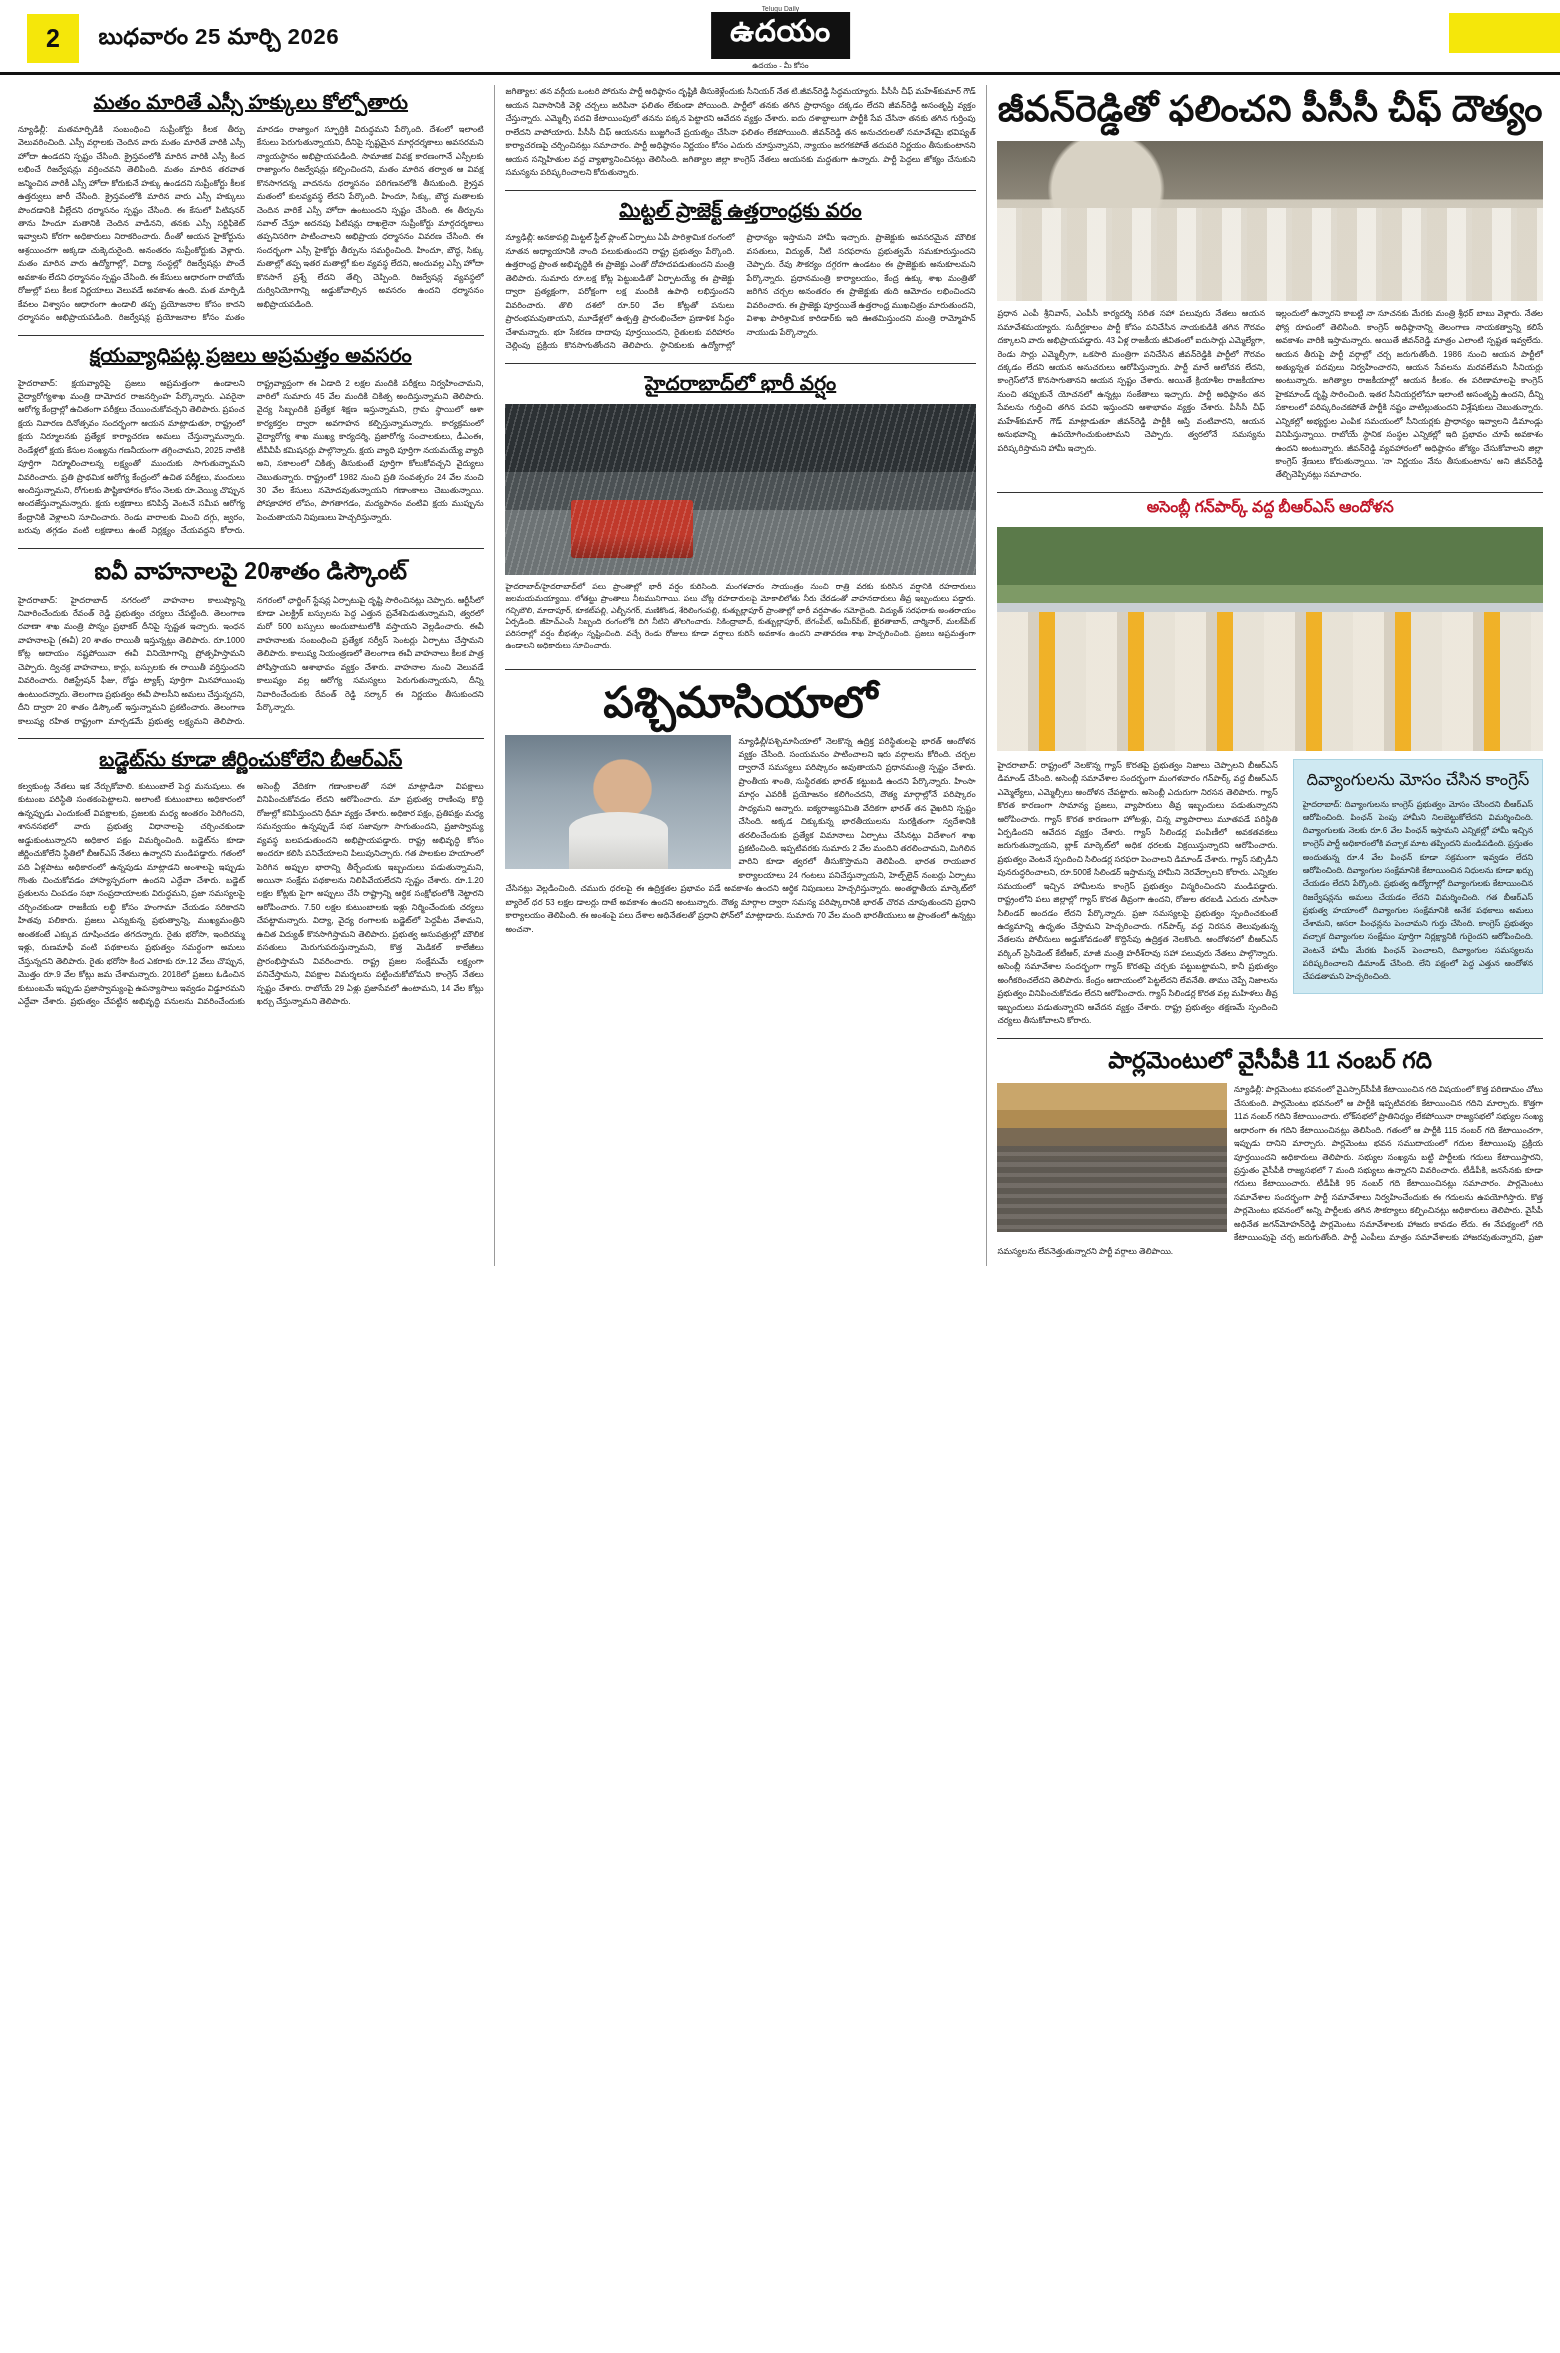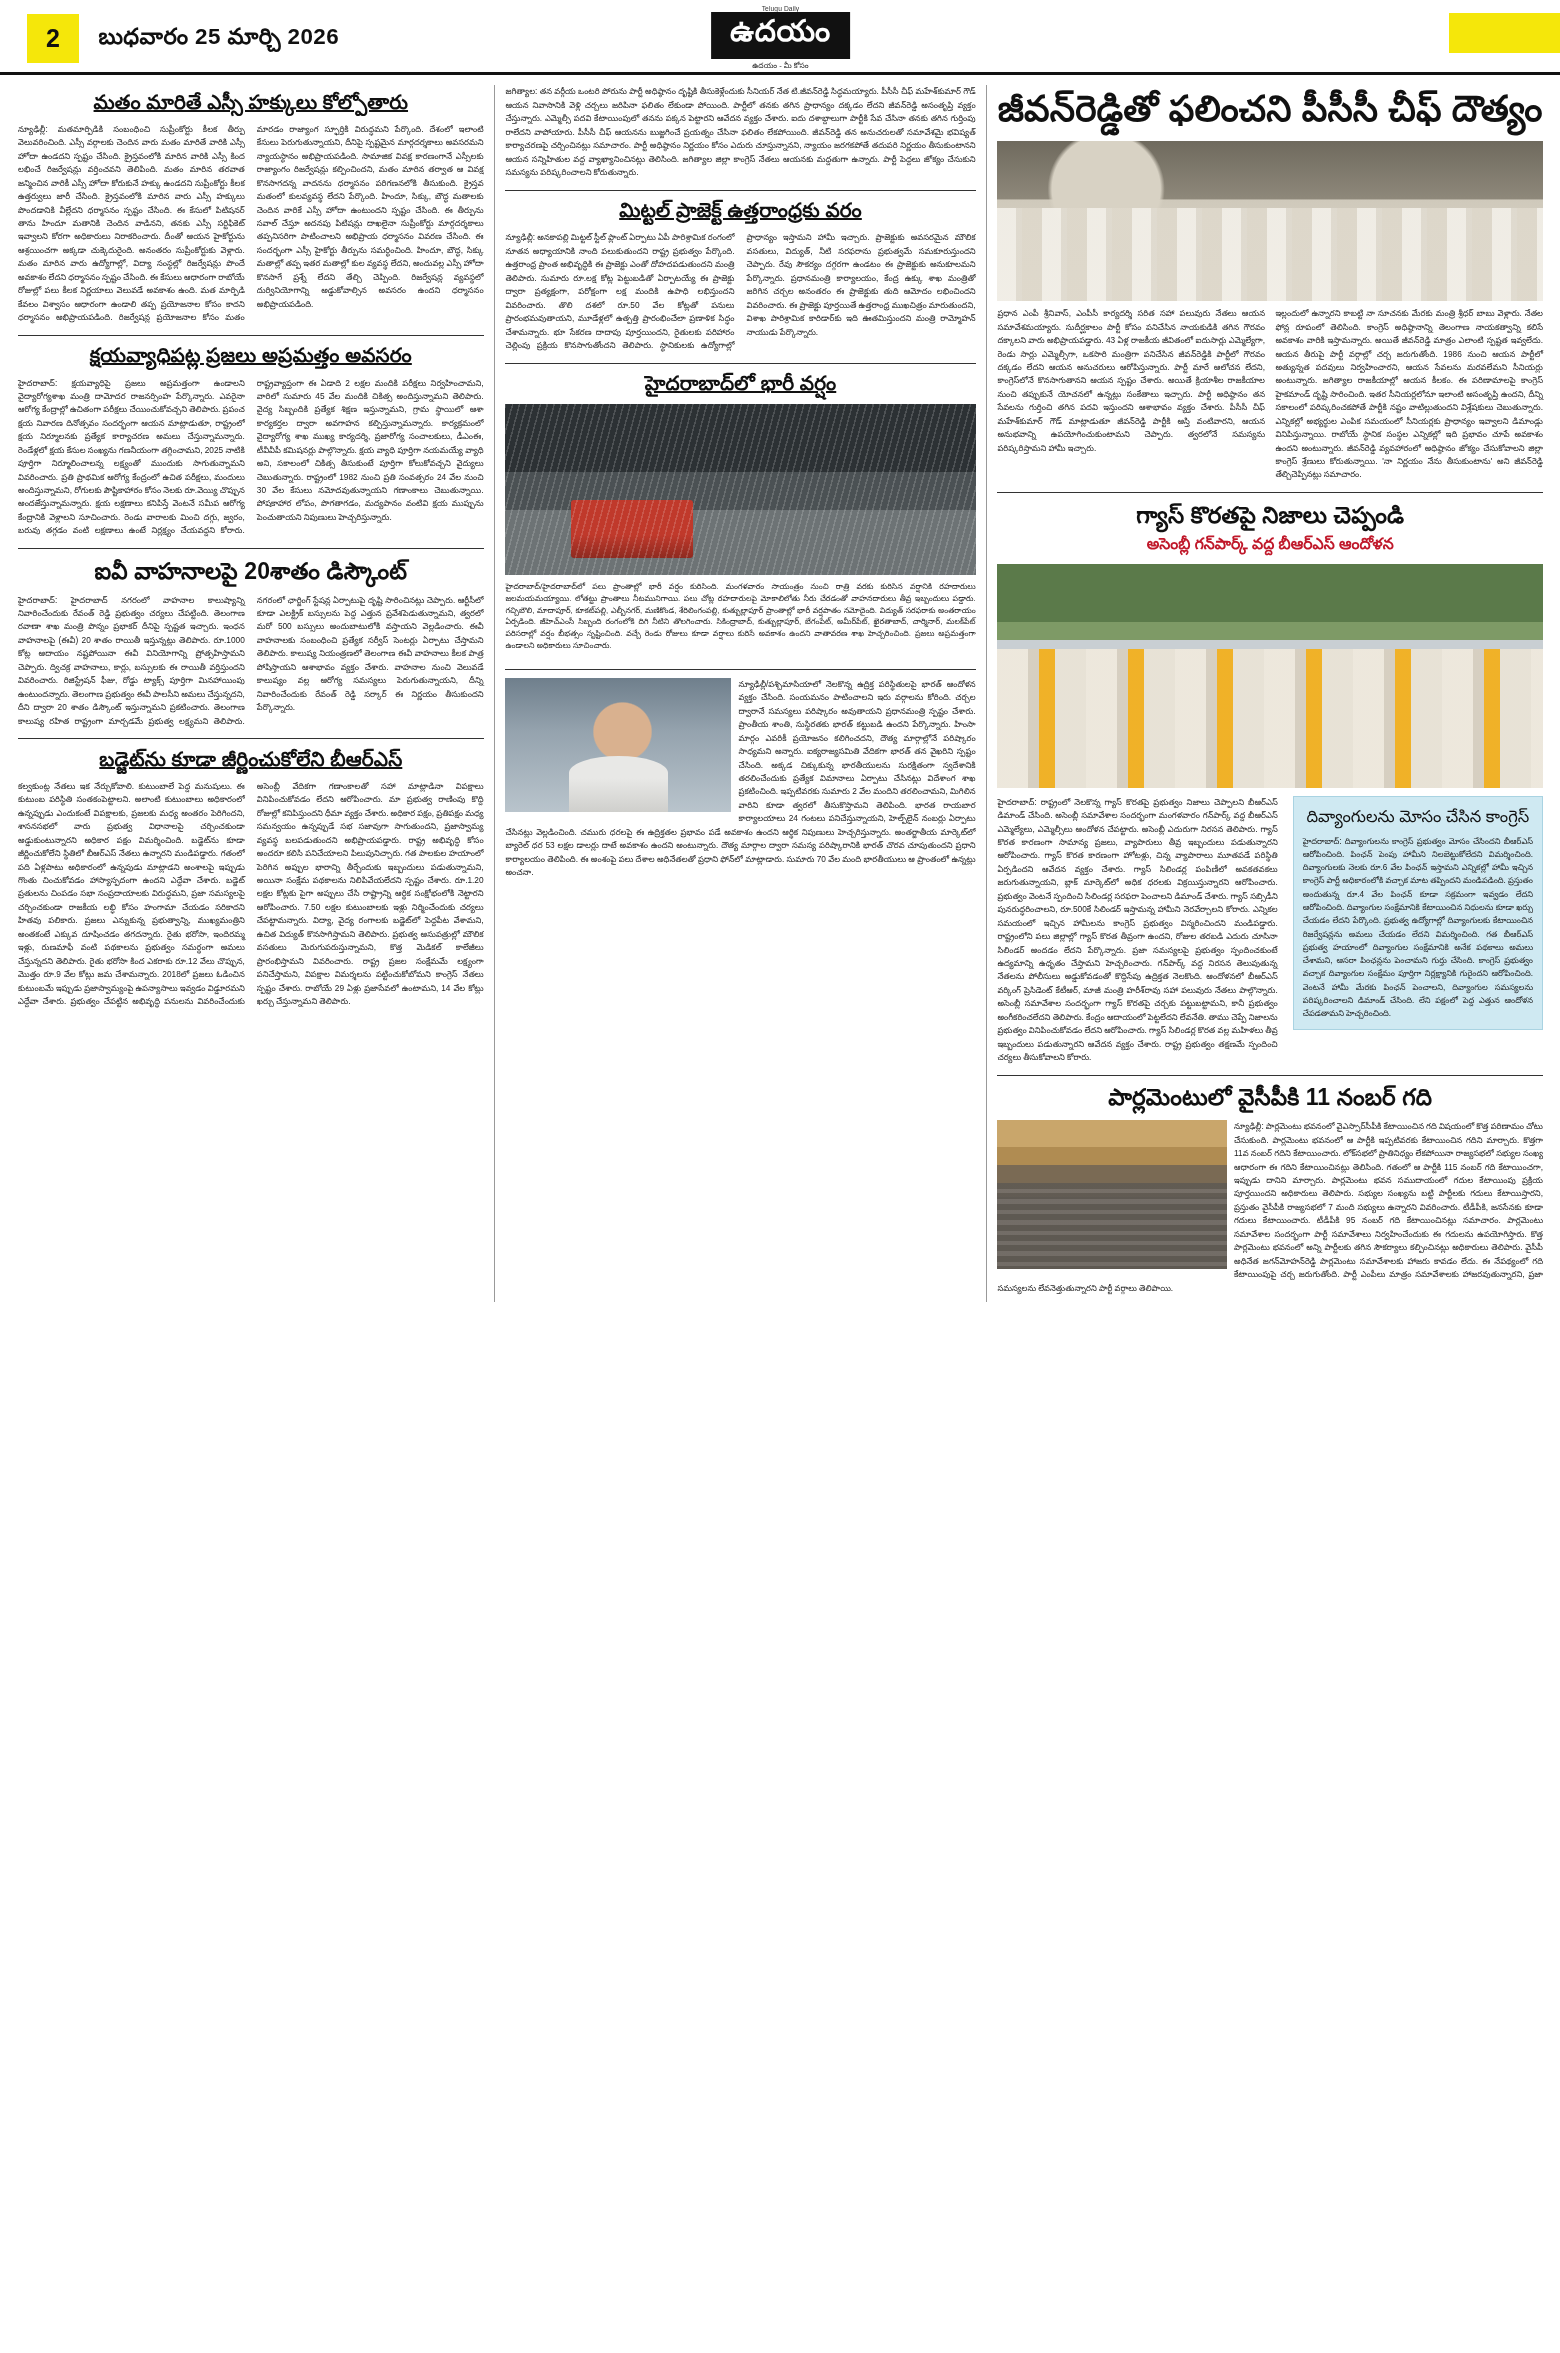--- a/index.html
+++ b/index.html
@@ -307,20 +307,21 @@
 
       <div class="sec">
         <h2 class="headline med">హైదరాబాద్‌లో భారీ వర్షం</h2>
         <div class="photo scene-rain" style="height:171px"></div>
         <div class="photo-caption">హైదరాబాద్/హైదరాబాద్‌లో పలు ప్రాంతాల్లో భారీ వర్షం కురిసింది. మంగళవారం సాయంత్రం నుంచి రాత్రి వరకు కురిసిన వర్షానికి రహదారులు జలమయమయ్యాయి. లోతట్టు ప్రాంతాలు నీటమునిగాయి. పలు చోట్ల రహదారులపై మోకాలిలోతు నీరు చేరడంతో వాహనదారులు తీవ్ర ఇబ్బందులు పడ్డారు. గచ్చిబౌలి, మాదాపూర్, కూకట్‌పల్లి, ఎల్బీనగర్, మణికొండ, శేరిలింగంపల్లి, కుత్బుల్లాపూర్ ప్రాంతాల్లో భారీ వర్షపాతం నమోదైంది. విద్యుత్ సరఫరాకు అంతరాయం ఏర్పడింది. జీహెచ్ఎంసీ సిబ్బంది రంగంలోకి దిగి నీటిని తొలగించారు. సికింద్రాబాద్, కుత్బుల్లాపూర్, బేగంపేట్, అమీర్‌పేట్, ఖైరతాబాద్, చార్మినార్, మలక్‌పేట్ పరిసరాల్లో వర్షం బీభత్సం సృష్టించింది. వచ్చే రెండు రోజులు కూడా వర్షాలు కురిసే అవకాశం ఉందని వాతావరణ శాఖ హెచ్చరించింది. ప్రజలు అప్రమత్తంగా ఉండాలని అధికారులు సూచించారు.</div>
       </div>
 
       <div class="divider-dark"></div>
 
       <div class="sec">
+        <h2 class="headline xl">పశ్చిమాసియాలో</h2>
         <div class="photo scene-portrait inline-photo-left" style="height:134px"></div>
         <div class="body-text">న్యూఢిల్లీ/పశ్చిమాసియాలో నెలకొన్న ఉద్రిక్త పరిస్థితులపై భారత్ ఆందోళన వ్యక్తం చేసింది. సంయమనం పాటించాలని ఇరు వర్గాలను కోరింది. చర్చల ద్వారానే సమస్యలు పరిష్కారం అవుతాయని ప్రధానమంత్రి స్పష్టం చేశారు. ప్రాంతీయ శాంతి, సుస్థిరతకు భారత్ కట్టుబడి ఉందని పేర్కొన్నారు. హింసా మార్గం ఎవరికీ ప్రయోజనం కలిగించదని, దౌత్య మార్గాల్లోనే పరిష్కారం సాధ్యమని అన్నారు. ఐక్యరాజ్యసమితి వేదికగా భారత్ తన వైఖరిని స్పష్టం చేసింది. అక్కడ చిక్కుకున్న భారతీయులను సురక్షితంగా స్వదేశానికి తరలించేందుకు ప్రత్యేక విమానాలు ఏర్పాటు చేసినట్లు విదేశాంగ శాఖ ప్రకటించింది. ఇప్పటివరకు సుమారు 2 వేల మందిని తరలించామని, మిగిలిన వారిని కూడా త్వరలో తీసుకొస్తామని తెలిపింది. భారత రాయబార కార్యాలయాలు 24 గంటలు పనిచేస్తున్నాయని, హెల్ప్‌లైన్ నంబర్లు ఏర్పాటు చేసినట్లు వెల్లడించింది. చమురు ధరలపై ఈ ఉద్రిక్తతల ప్రభావం పడే అవకాశం ఉందని ఆర్థిక నిపుణులు హెచ్చరిస్తున్నారు. అంతర్జాతీయ మార్కెట్‌లో బ్యారెల్ ధర 53 లక్షల డాలర్లు దాటే అవకాశం ఉందని అంటున్నారు. దౌత్య మార్గాల ద్వారా సమస్య పరిష్కారానికి భారత్ చొరవ చూపుతుందని ప్రధాని కార్యాలయం తెలిపింది. ఈ అంశంపై పలు దేశాల అధినేతలతో ప్రధాని ఫోన్‌లో మాట్లాడారు. సుమారు 70 వేల మంది భారతీయులు ఆ ప్రాంతంలో ఉన్నట్లు అంచనా.</div>
       </div>
 
     </div>
 
     <div class="col col-right">
 
       <h2 class="headline big">జీవన్‌రెడ్డితో ఫలించని పీసీసీ చీఫ్ దౌత్యం</h2>
 
@@ -329,21 +330,20 @@
       </div>
 
       <div style="display:flex; gap:10.4px;">
         <div class="body-text" style="flex:1">ప్రధాన ఎంపీ శ్రీనివాస్, ఎంపీసీ కార్యదర్శి సరిత సహా పలువురు నేతలు ఆయన సమావేశమయ్యారు. సుదీర్ఘకాలం పార్టీ కోసం పనిచేసిన నాయకుడికి తగిన గౌరవం దక్కాలని వారు అభిప్రాయపడ్డారు. 43 ఏళ్ల రాజకీయ జీవితంలో ఐదుసార్లు ఎమ్మెల్యేగా, రెండు సార్లు ఎమ్మెల్సీగా, ఒకసారి మంత్రిగా పనిచేసిన జీవన్‌రెడ్డికి పార్టీలో గౌరవం దక్కడం లేదని ఆయన అనుచరులు ఆరోపిస్తున్నారు. పార్టీ మారే ఆలోచన లేదని, కాంగ్రెస్‌లోనే కొనసాగుతానని ఆయన స్పష్టం చేశారు. అయితే క్రియాశీల రాజకీయాల నుంచి తప్పుకునే యోచనలో ఉన్నట్లు సంకేతాలు ఇచ్చారు. పార్టీ అధిష్ఠానం తన సేవలను గుర్తించి తగిన పదవి ఇస్తుందని ఆశాభావం వ్యక్తం చేశారు. పీసీసీ చీఫ్ మహేశ్‌కుమార్ గౌడ్ మాట్లాడుతూ జీవన్‌రెడ్డి పార్టీకి ఆస్తి వంటివారని, ఆయన అనుభవాన్ని ఉపయోగించుకుంటామని చెప్పారు. త్వరలోనే సమస్యను పరిష్కరిస్తామని హామీ ఇచ్చారు.</div>
         <div class="body-text" style="flex:1">ఇల్లందులో ఉన్నారని కాబట్టి నా సూచనకు మేరకు మంత్రి శ్రీధర్ బాబు వెళ్లారు. నేతల ఫోన్ల రూపంలో తెలిసింది. కాంగ్రెస్ అధిష్ఠానాన్ని తెలంగాణ నాయకత్వాన్ని కలిసే అవకాశం వారికి ఇస్తామన్నారు. అయితే జీవన్‌రెడ్డి మాత్రం ఎలాంటి స్పష్టత ఇవ్వలేదు. ఆయన తీరుపై పార్టీ వర్గాల్లో చర్చ జరుగుతోంది. 1986 నుంచి ఆయన పార్టీలో అత్యున్నత పదవులు నిర్వహించారని, ఆయన సేవలను మరవలేమని సీనియర్లు అంటున్నారు. జగిత్యాల రాజకీయాల్లో ఆయన కీలకం. ఈ పరిణామాలపై కాంగ్రెస్ హైకమాండ్ దృష్టి సారించింది. ఇతర సీనియర్లలోనూ ఇలాంటి అసంతృప్తి ఉందని, దీన్ని సకాలంలో పరిష్కరించకపోతే పార్టీకి నష్టం వాటిల్లుతుందని విశ్లేషకులు చెబుతున్నారు. ఎన్నికల్లో అభ్యర్థుల ఎంపిక సమయంలో సీనియర్లకు ప్రాధాన్యం ఇవ్వాలని డిమాండ్లు వినిపిస్తున్నాయి. రాబోయే స్థానిక సంస్థల ఎన్నికల్లో ఇది ప్రభావం చూపే అవకాశం ఉందని అంటున్నారు. జీవన్‌రెడ్డి వ్యవహారంలో అధిష్ఠానం జోక్యం చేసుకోవాలని జిల్లా కాంగ్రెస్ శ్రేణులు కోరుతున్నాయి. 'నా నిర్ణయం నేను తీసుకుంటాను' అని జీవన్‌రెడ్డి తేల్చిచెప్పినట్లు సమాచారం.</div>
       </div>
 
       <div class="divider-dark"></div>
 
       <div class="sec">
-        <h2 class="headline">గ్యాస్ కొరతపై నిజాలు చెప్పండి</h2>
         <div class="subhead">అసెంబ్లీ గన్‌పార్క్ వద్ద బీఆర్ఎస్ ఆందోళన</div>
         <div class="photo scene-protest" style="height:224px"></div>
       </div>
 
       <div style="display:flex; gap:15px; align-items:flex-start;">
         <div style="flex:1.12">
           <div class="body-text">హైదరాబాద్: రాష్ట్రంలో నెలకొన్న గ్యాస్ కొరతపై ప్రభుత్వం నిజాలు చెప్పాలని బీఆర్ఎస్ డిమాండ్ చేసింది. అసెంబ్లీ సమావేశాల సందర్భంగా మంగళవారం గన్‌పార్క్ వద్ద బీఆర్ఎస్ ఎమ్మెల్యేలు, ఎమ్మెల్సీలు ఆందోళన చేపట్టారు. అసెంబ్లీ ఎదురుగా నిరసన తెలిపారు. గ్యాస్ కొరత కారణంగా సామాన్య ప్రజలు, వ్యాపారులు తీవ్ర ఇబ్బందులు పడుతున్నారని ఆరోపించారు. గ్యాస్ కొరత కారణంగా హోటళ్లు, చిన్న వ్యాపారాలు మూతపడే పరిస్థితి ఏర్పడిందని ఆవేదన వ్యక్తం చేశారు. గ్యాస్ సిలిండర్ల పంపిణీలో అవకతవకలు జరుగుతున్నాయని, బ్లాక్ మార్కెట్‌లో అధిక ధరలకు విక్రయిస్తున్నారని ఆరోపించారు. ప్రభుత్వం వెంటనే స్పందించి సిలిండర్ల సరఫరా పెంచాలని డిమాండ్ చేశారు. గ్యాస్ సబ్సిడీని పునరుద్ధరించాలని, రూ.500కే సిలిండర్ ఇస్తామన్న హామీని నెరవేర్చాలని కోరారు. ఎన్నికల సమయంలో ఇచ్చిన హామీలను కాంగ్రెస్ ప్రభుత్వం విస్మరించిందని మండిపడ్డారు. రాష్ట్రంలోని పలు జిల్లాల్లో గ్యాస్ కొరత తీవ్రంగా ఉందని, రోజుల తరబడి ఎదురు చూసినా సిలిండర్ అందడం లేదని పేర్కొన్నారు. ప్రజా సమస్యలపై ప్రభుత్వం స్పందించకుంటే ఉద్యమాన్ని ఉధృతం చేస్తామని హెచ్చరించారు. గన్‌పార్క్ వద్ద నిరసన తెలుపుతున్న నేతలను పోలీసులు అడ్డుకోవడంతో కొద్దిసేపు ఉద్రిక్తత నెలకొంది. ఆందోళనలో బీఆర్ఎస్ వర్కింగ్ ప్రెసిడెంట్ కేటీఆర్, మాజీ మంత్రి హరీశ్‌రావు సహా పలువురు నేతలు పాల్గొన్నారు. అసెంబ్లీ సమావేశాల సందర్భంగా గ్యాస్ కొరతపై చర్చకు పట్టుబట్టామని, కానీ ప్రభుత్వం అంగీకరించలేదని తెలిపారు. కేంద్రం ఆదాయంలో పెట్టలేదని లేవనేతి. తాము చెప్పే నిజాలను ప్రభుత్వం వినిపించుకోవడం లేదని ఆరోపించారు. గ్యాస్ సిలిండర్ల కొరత వల్ల మహిళలు తీవ్ర ఇబ్బందులు పడుతున్నారని ఆవేదన వ్యక్తం చేశారు. రాష్ట్ర ప్రభుత్వం తక్షణమే స్పందించి చర్యలు తీసుకోవాలని కోరారు.</div>
         </div>
         <div style="flex:1">
           <div class="tint-box">

